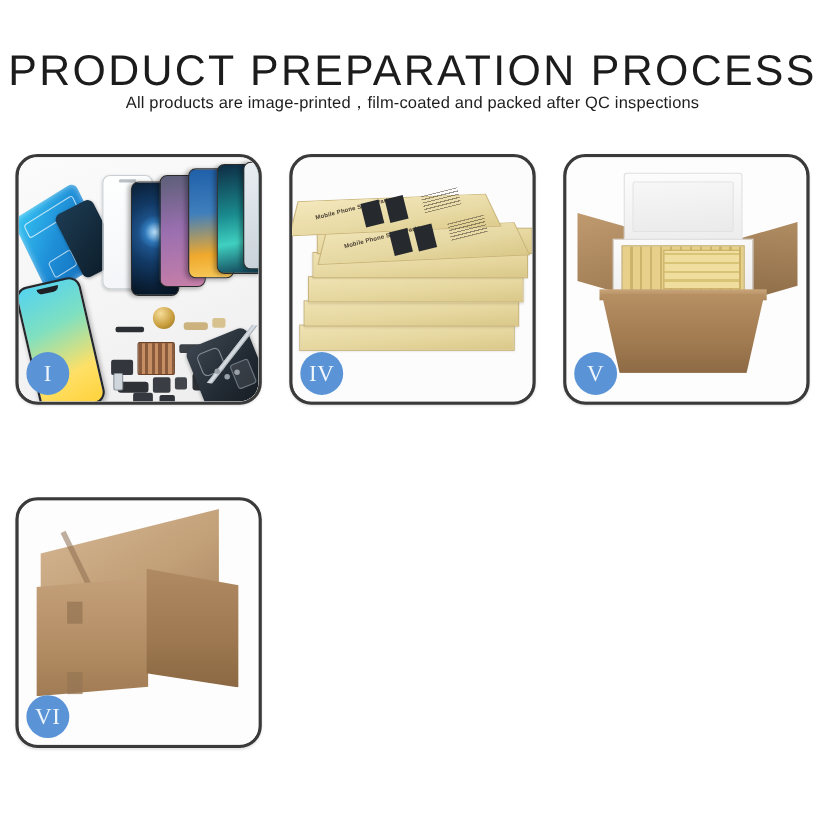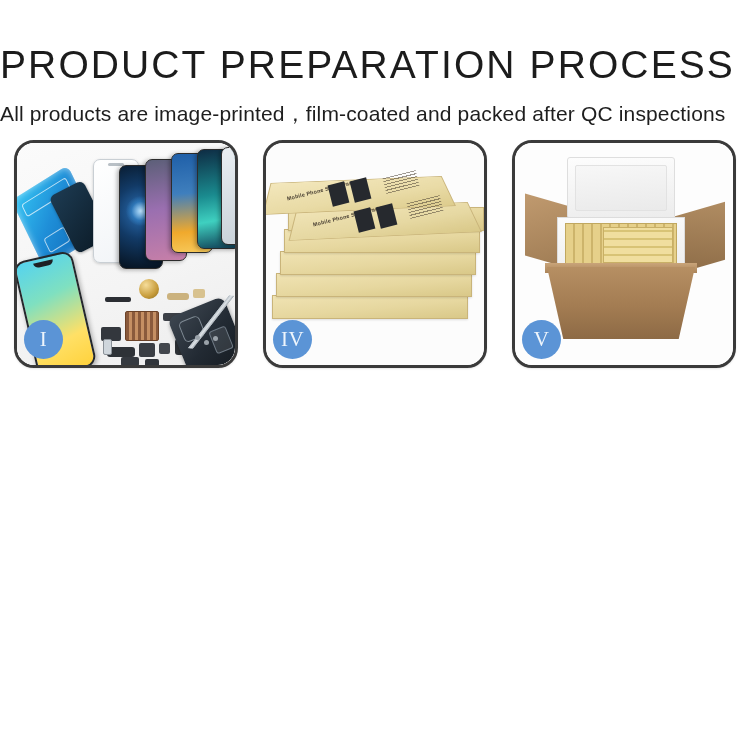--- a/index.html
+++ b/index.html
@@ -13,40 +13,39 @@
   }
 
   #page {
     position: relative;
     width: 750px;
     height: 750px;
     background: #ffffff;
   }
 
   
-  .header { position: absolute; left: 0; top: 0; width: 750px; }
+  .header { position: absolute; left: 0; top: 0; width: 750px; text-align: center; }
 
   .title {
     font-family: "Liberation Sans", sans-serif;
     font-size: 39px;
     font-weight: 400;
     letter-spacing: 2.1px;
     color: #1c1c1c;
     line-height: 1;
     margin-top: 45px;
     white-space: nowrap;
   }
 
   .subtitle {
     font-family: "Liberation Sans", sans-serif;
-    font-size: 21px;
+    font-size: 15px;
     font-weight: 400;
     color: #1e1e1e;
     letter-spacing: 0.15px;
-    margin-top: 16px;
     white-space: nowrap;
   }
 
   
   .grid {
     position: absolute;
     left: 14px;
     top: 140px;
     width: 722px;
     display: grid;
@@ -496,15 +495,26 @@
         <div class="foam-lid"></div>
         <div class="foam-body"></div>
         <div class="bars"></div>
         <div class="bars2"></div>
         <div class="carton-rim"></div>
         <div class="carton-front"></div>
       </div>
       <div class="badge">V</div>
     </div>
 
+    <div class="card">
+      <div class="photo p6">
+        <div class="top"></div>
+        <div class="top-seam"></div>
+        <div class="left"></div>
+        <div class="right"></div>
+        <div class="tape1"></div>
+        <div class="tape2"></div>
+      </div>
+      <div class="badge">VI</div>
+    </div>
 
   </div>
 </div>
 
 </body></html>

